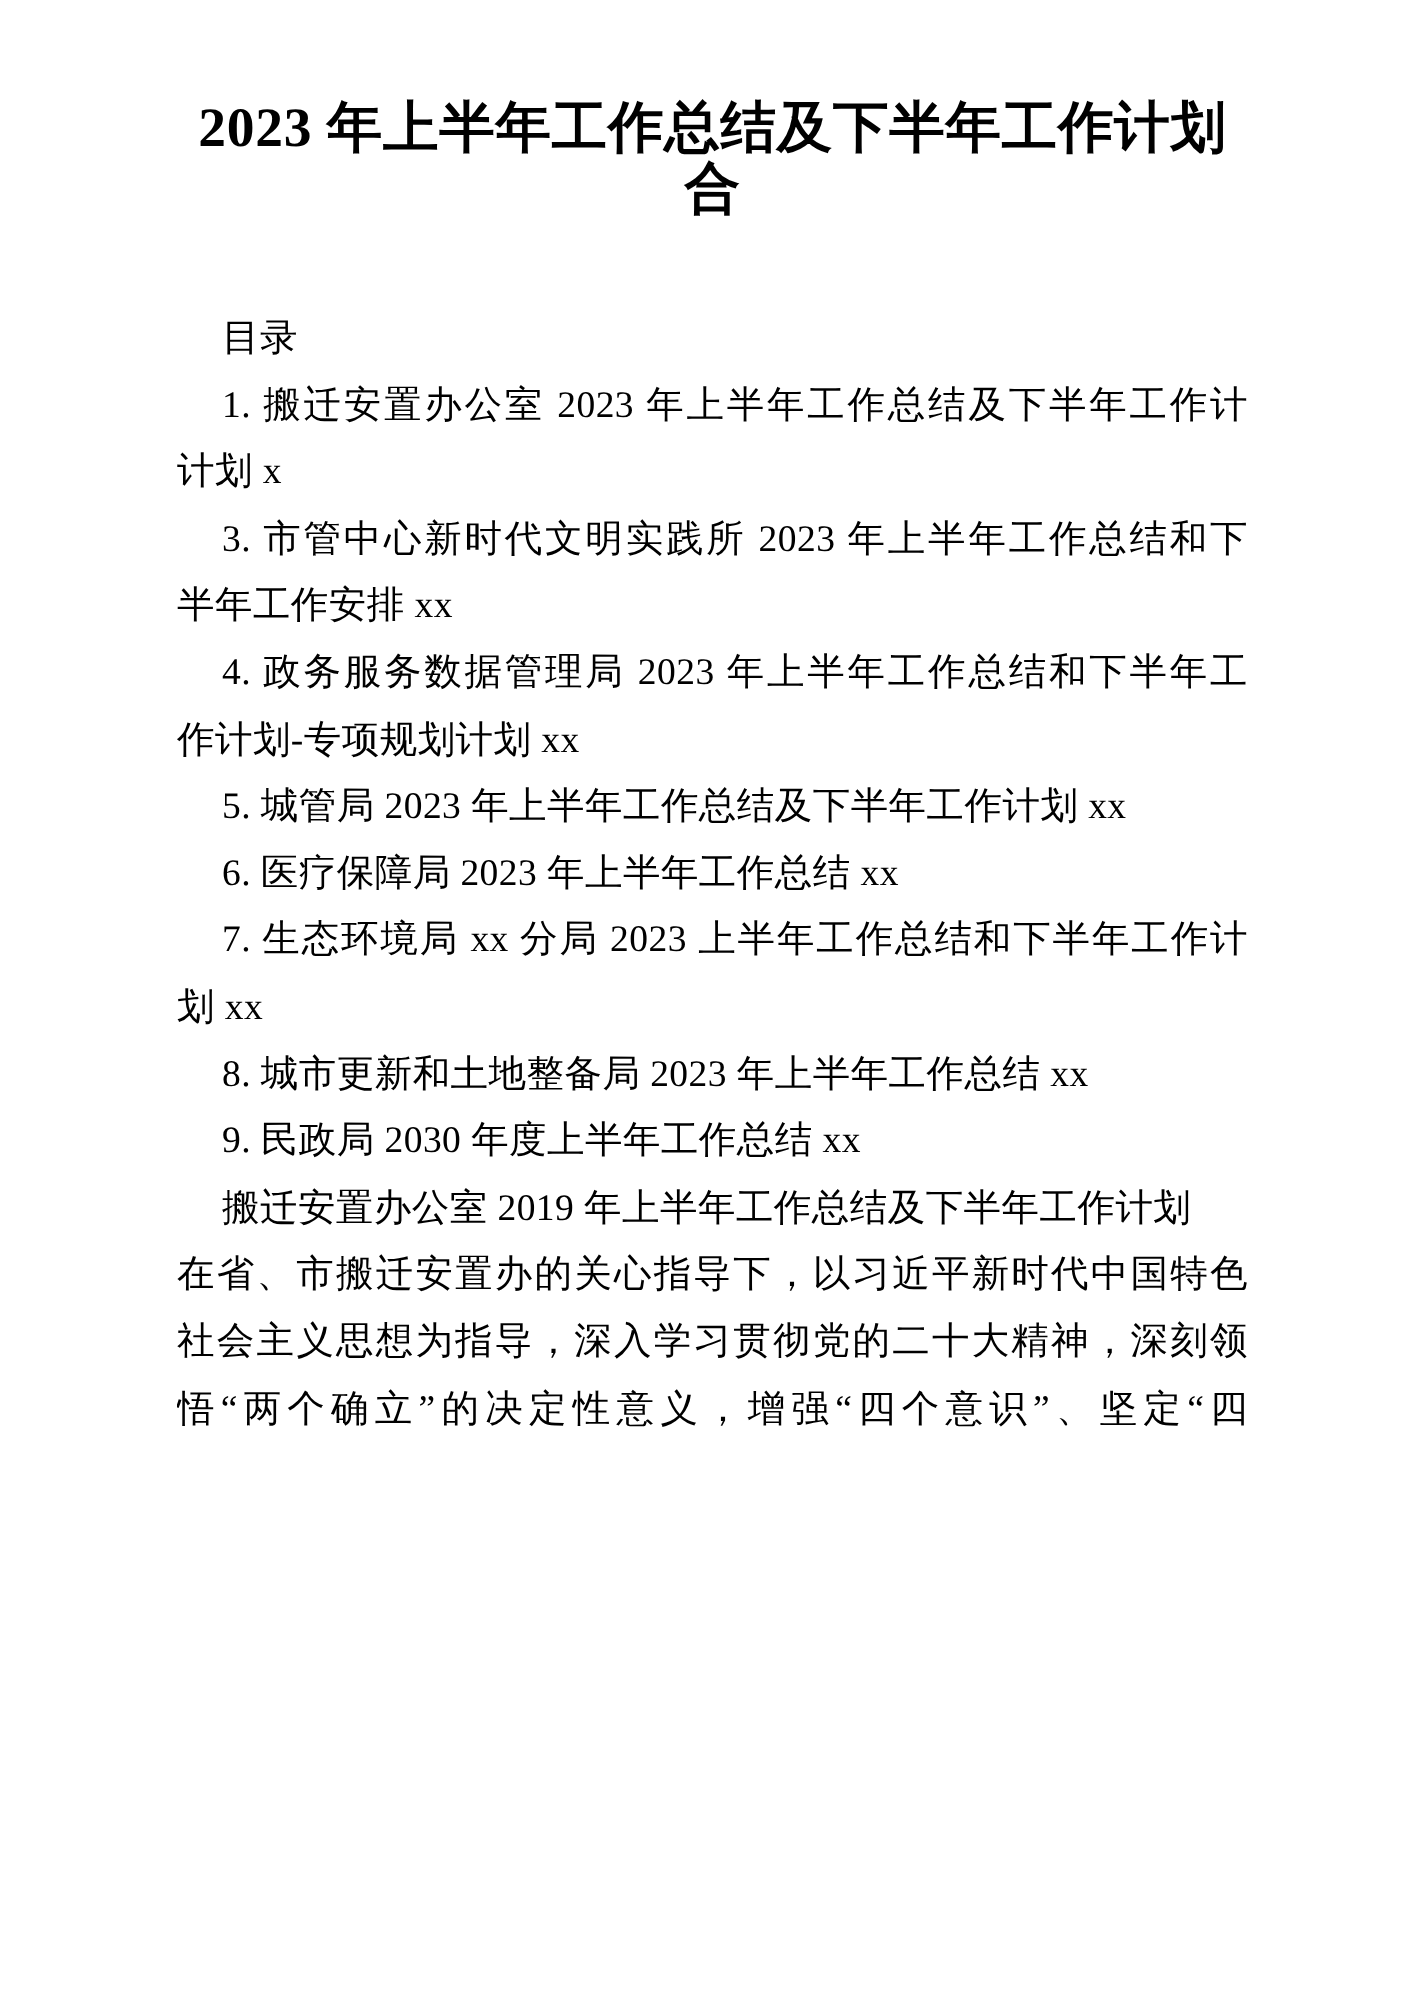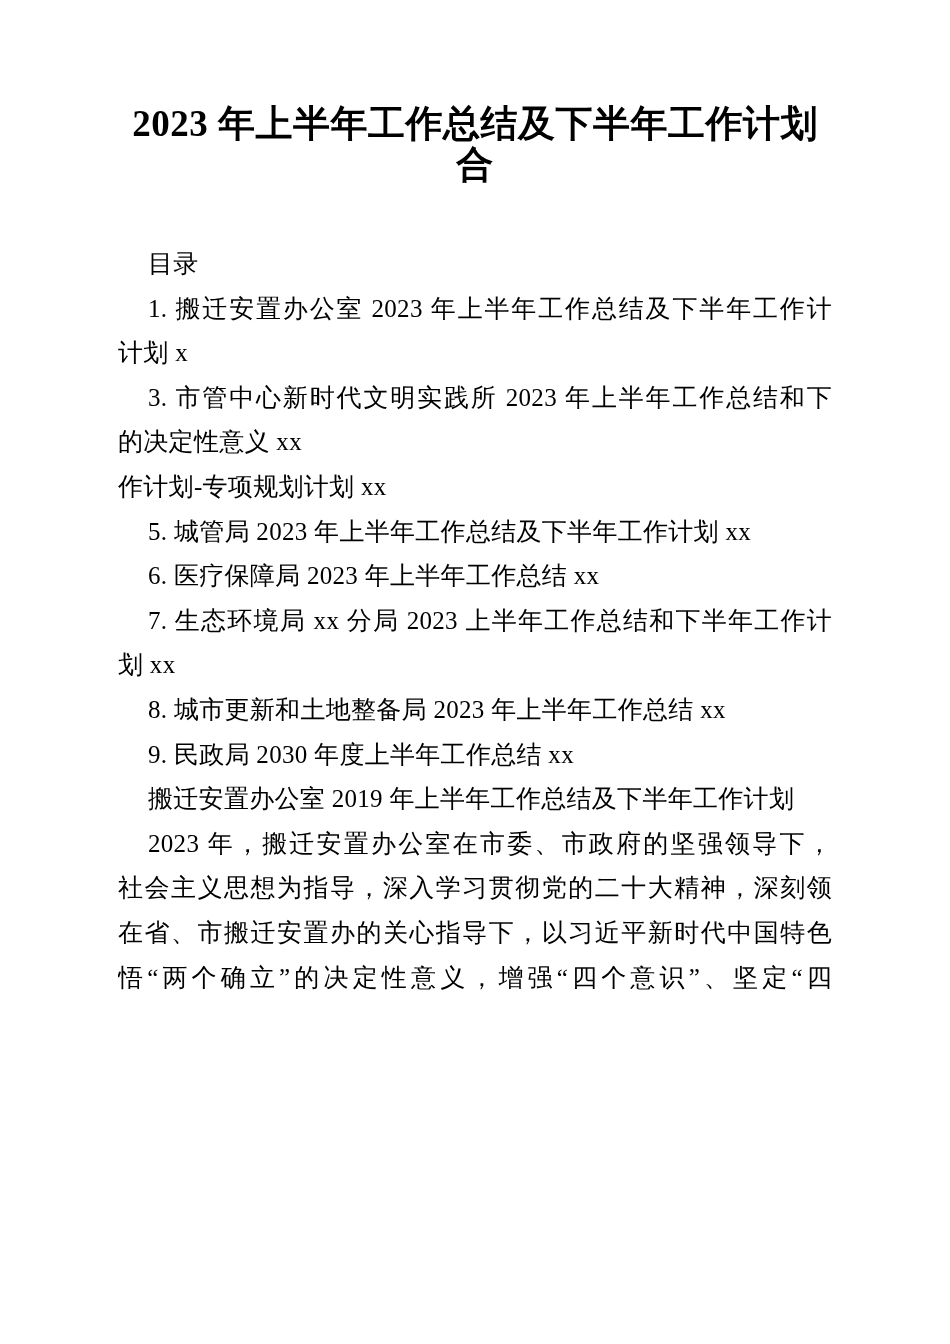--- a/index.html
+++ b/index.html
@@ -10,21 +10,21 @@
     background: #ffffff;
     color: #000000;
     font-family: "Liberation Serif", "DejaVu Serif", serif;
     overflow: hidden;
   }
   .doc {
     width: 714px;
     margin-left: 118px;
   }
   .title {
-    padding-top: 103px;
+    padding-top: 65px;
     font-size: 37px;
     line-height: 41px;
     font-weight: 700;
     text-align: center;
     letter-spacing: 0.5px;
   }
   .content {
     margin-top: 57px;
   }
   .line {
@@ -49,34 +49,34 @@
     </div>
 
     <div class="content">
 
       <div class="line first">目录</div>
 
       <div>
         <div class="line first full">1. 搬迁安置办公室 2023 年上半年工作总结及下半年工作计</div>
         <div class="line">计划 x</div>
         <div class="line first full">3. 市管中心新时代文明实践所 2023 年上半年工作总结和下</div>
-        <div class="line">的决定性意义 xx</div>
+        <div class="line">半年工作安排 xx</div>
+        <div class="line first full">4. 政务服务数据管理局 2023 年上半年工作总结和下半年工</div>
         <div class="line">作计划-专项规划计划 xx</div>
         <div class="line first">5. 城管局 2023 年上半年工作总结及下半年工作计划 xx</div>
         <div class="line first">6. 医疗保障局 2023 年上半年工作总结 xx</div>
         <div class="line first full">7. 生态环境局 xx 分局 2023 上半年工作总结和下半年工作计</div>
         <div class="line">划 xx</div>
         <div class="line first">8. 城市更新和土地整备局 2023 年上半年工作总结 xx</div>
         <div class="line first">9. 民政局 2030 年度上半年工作总结 xx</div>
       </div>
 
       <div class="line first">搬迁安置办公室 2019 年上半年工作总结及下半年工作计划</div>
 
       <div>
-        <div class="line first full">2023 年，搬迁安置办公室在市委、市政府的坚强领导下，</div>
+        <div class="line full">在省、市搬迁安置办的关心指导下，以习近平新时代中国特色</div>
         <div class="line full">社会主义思想为指导，深入学习贯彻党的二十大精神，深刻领</div>
-        <div class="line full">在省、市搬迁安置办的关心指导下，以习近平新时代中国特色</div>
         <div class="line full">悟“两个确立”的决定性意义，增强“四个意识”、坚定“四</div>
       </div>
 
     </div>
   </div>
 </div>
 
 </body></html>

